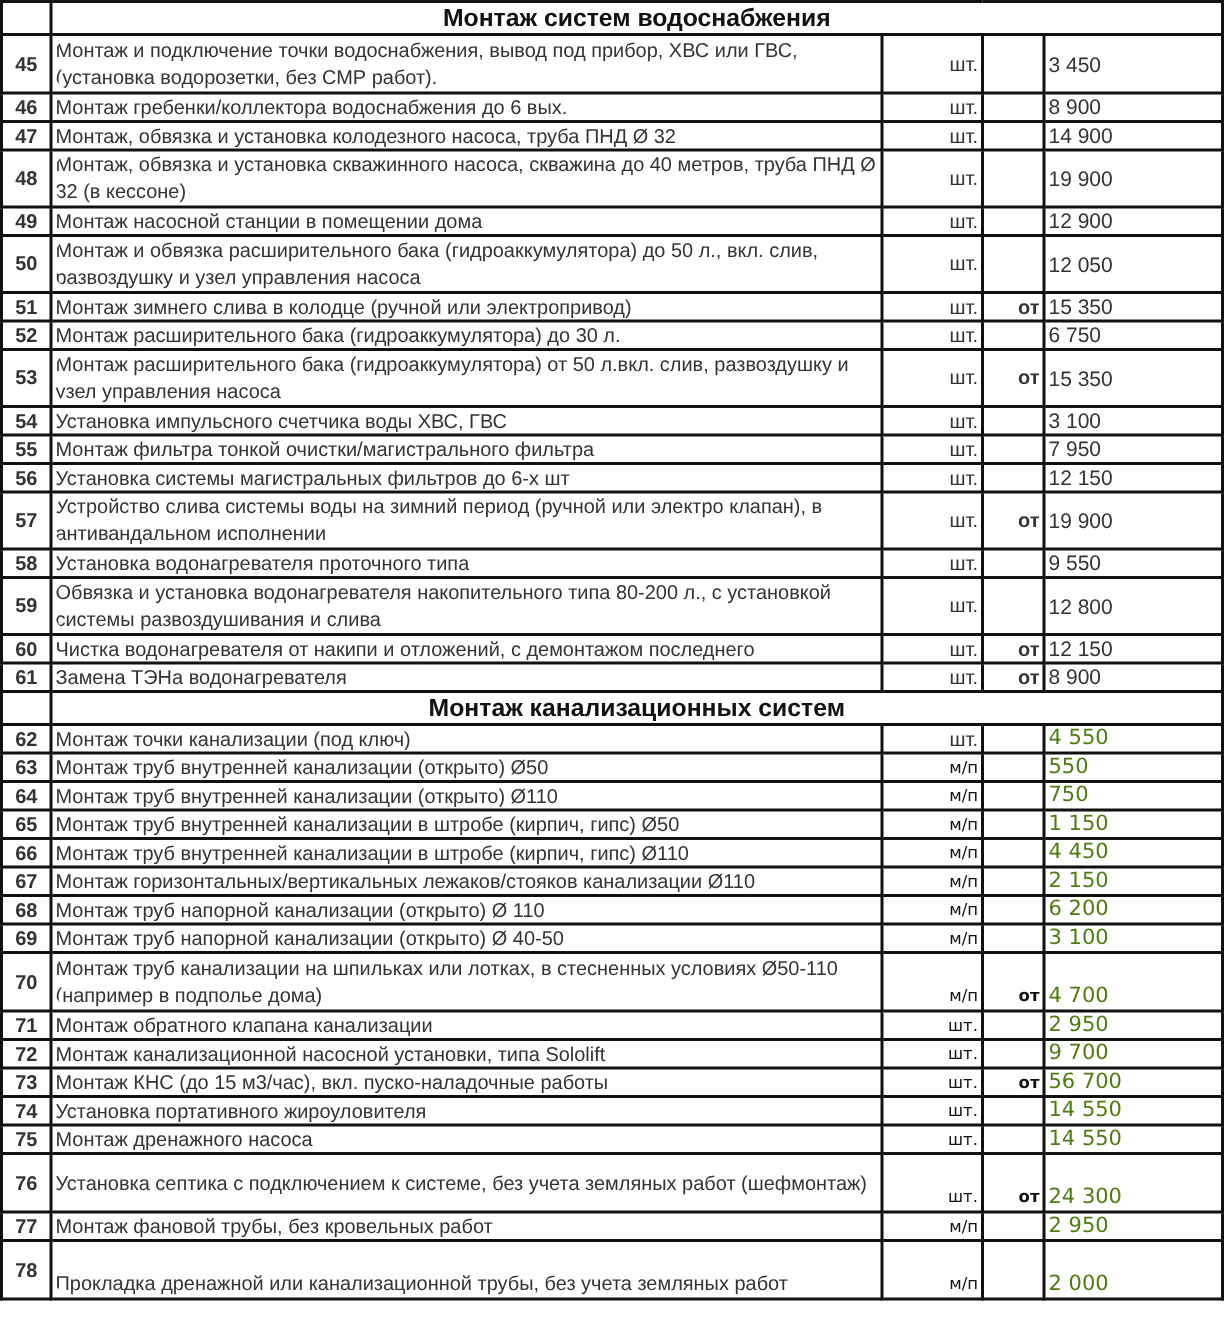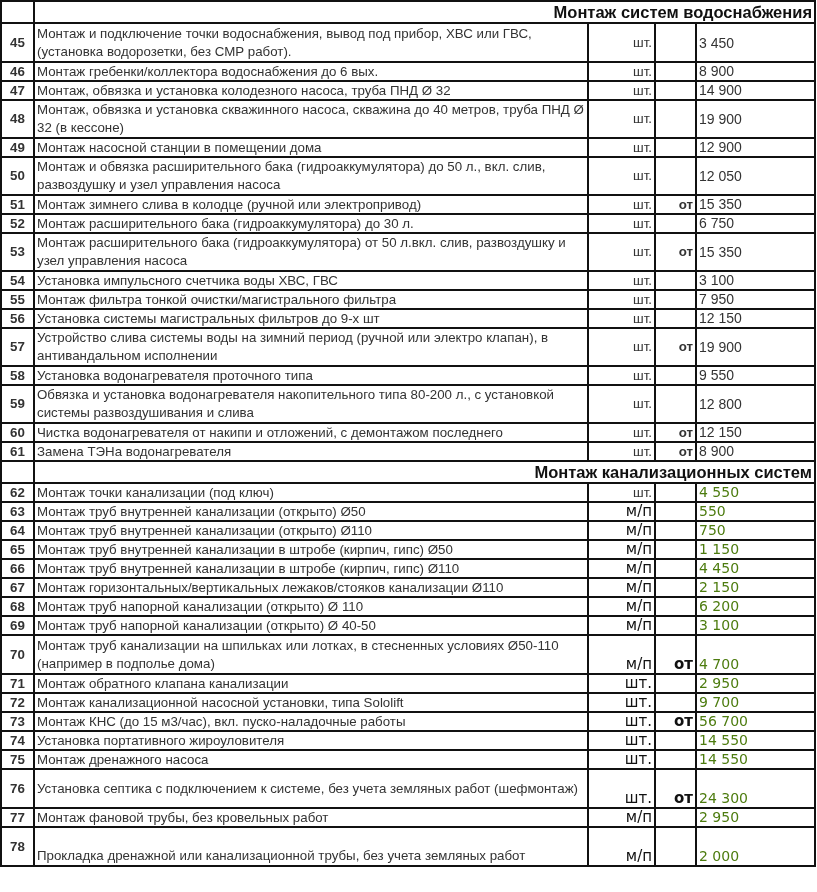--- a/index.html
+++ b/index.html
@@ -14,35 +14,35 @@
       color: #333333;
     }
     table.price td {
       border: 2px solid #111111;
       padding: 0 2px;
       line-height: 18px;
       vertical-align: middle;
       overflow: hidden;
     }
     td.num { text-align: center; width: 29px; padding: 0; font-weight: bold; }
-    td.desc { text-align: left; }
+    td.desc { text-align: left; border-radius: 15px; }
     td.unit { text-align: right; }
     td.from { text-align: right; font-weight: bold; }
     td.price-cell { text-align: left; font-size: 14px; }
-    tr.section td { height: 20px; text-align: right; }
+    tr.section td { height: 20px; }
     td.section-title {
       text-align: center; font-weight: bold; font-size: 16.5px; color: #111111;
       padding-left: 150px;
     }
     tr.r1 td { height: 17px; line-height: 17px; }
     tr.r2 td { height: 36px; }
     tr.r3 td { height: 37px; }
     tr.bottom td.unit, tr.bottom td.from, tr.bottom td.price-cell { vertical-align: bottom; }
     tr.bottom td.desc.b { vertical-align: bottom; }
-    .cal { font-family: "DejaVu Sans", sans-serif; font-size: 15px; color: #111; }
+    .cal { font-family: "DejaVu Sans", sans-serif; font-size: 11px; color: #111; }
     .cal-price { font-family: "DejaVu Sans", sans-serif; font-size: 13px; color: #4d7c0f; }
   </style>
 </head>
 <body>
 
 <table class="price">
   <colgroup>
     <col style="width:33px">
     <col style="width:554px">
     <col style="width:67px">
@@ -139,21 +139,21 @@
     <tr class="r1">
       <td class="num">55</td>
       <td class="desc">Монтаж фильтра тонкой очистки/магистрального фильтра</td>
       <td class="unit">шт.</td>
       <td class="from"></td>
       <td class="price-cell">7 950</td>
     </tr>
 
     <tr class="r1">
       <td class="num">56</td>
-      <td class="desc">Установка системы магистральных фильтров до 9-х шт</td>
+      <td class="desc">Установка системы магистральных фильтров до 6-х шт</td>
       <td class="unit">шт.</td>
       <td class="from"></td>
       <td class="price-cell">12 150</td>
     </tr>
 
     <tr class="r2">
       <td class="num">57</td>
       <td class="desc">Устройство слива системы воды на зимний период (ручной или электро клапан), в антивандальном исполнении</td>
       <td class="unit">шт.</td>
       <td class="from">от</td>

